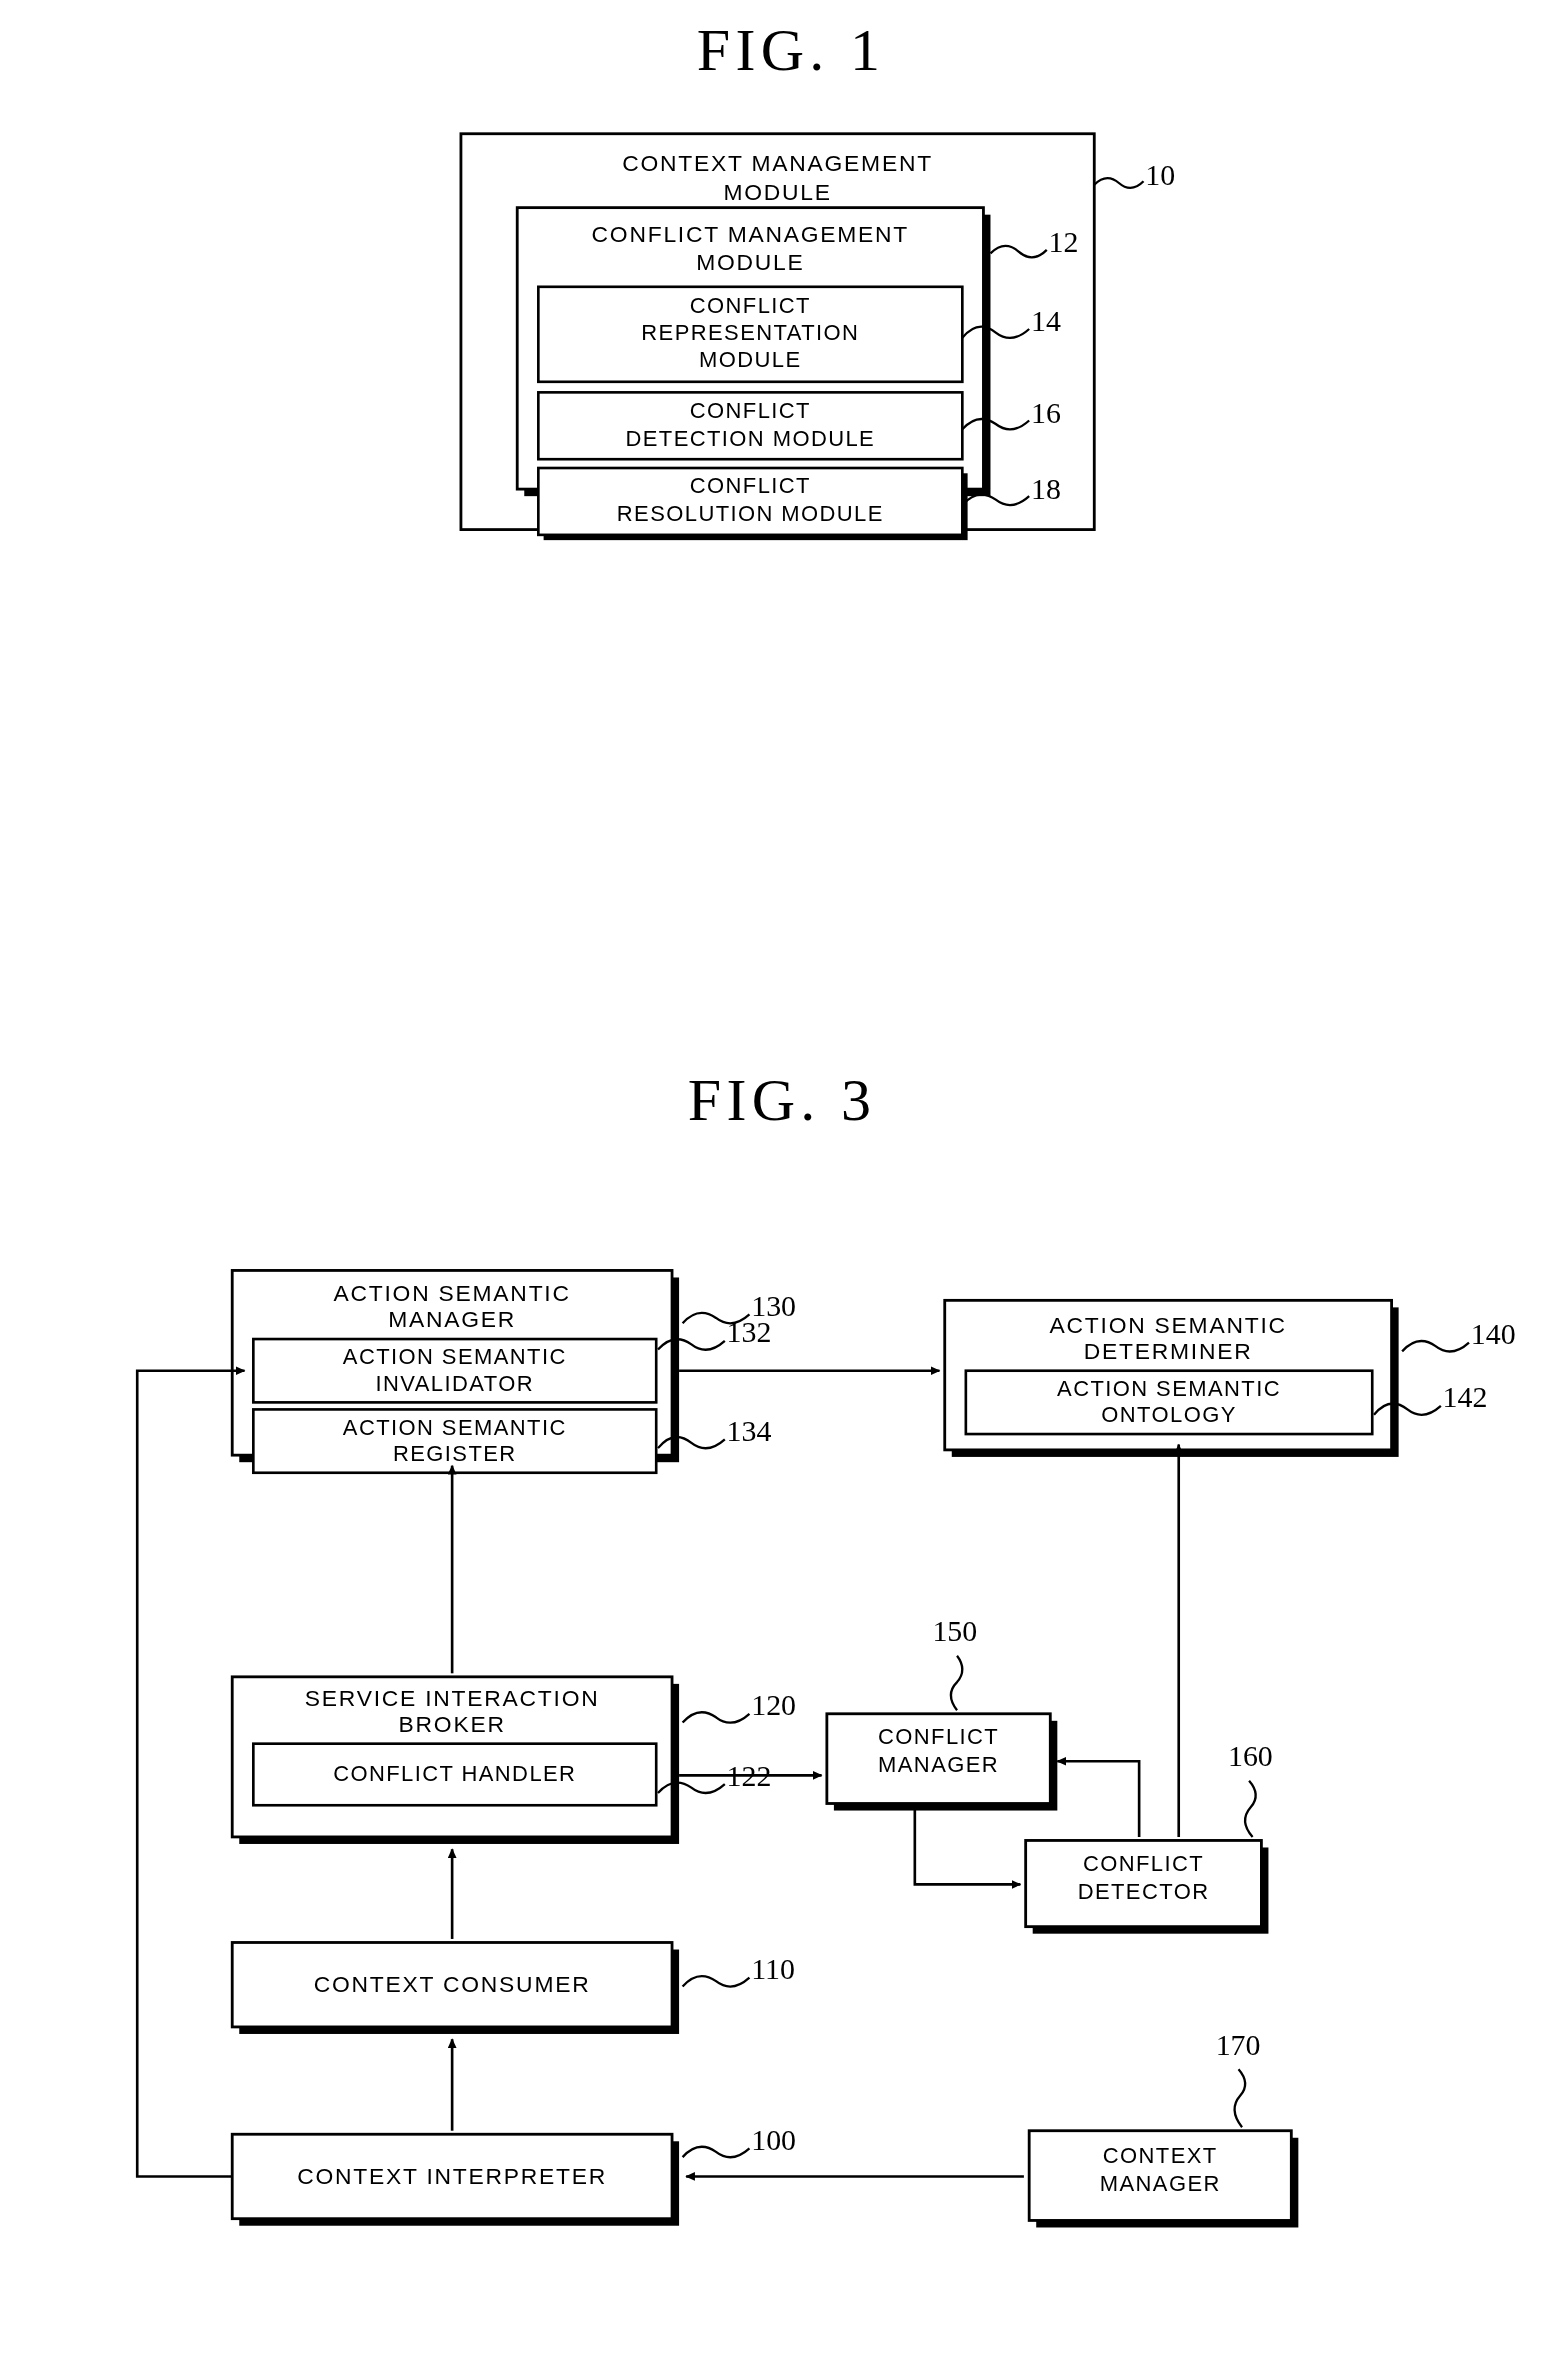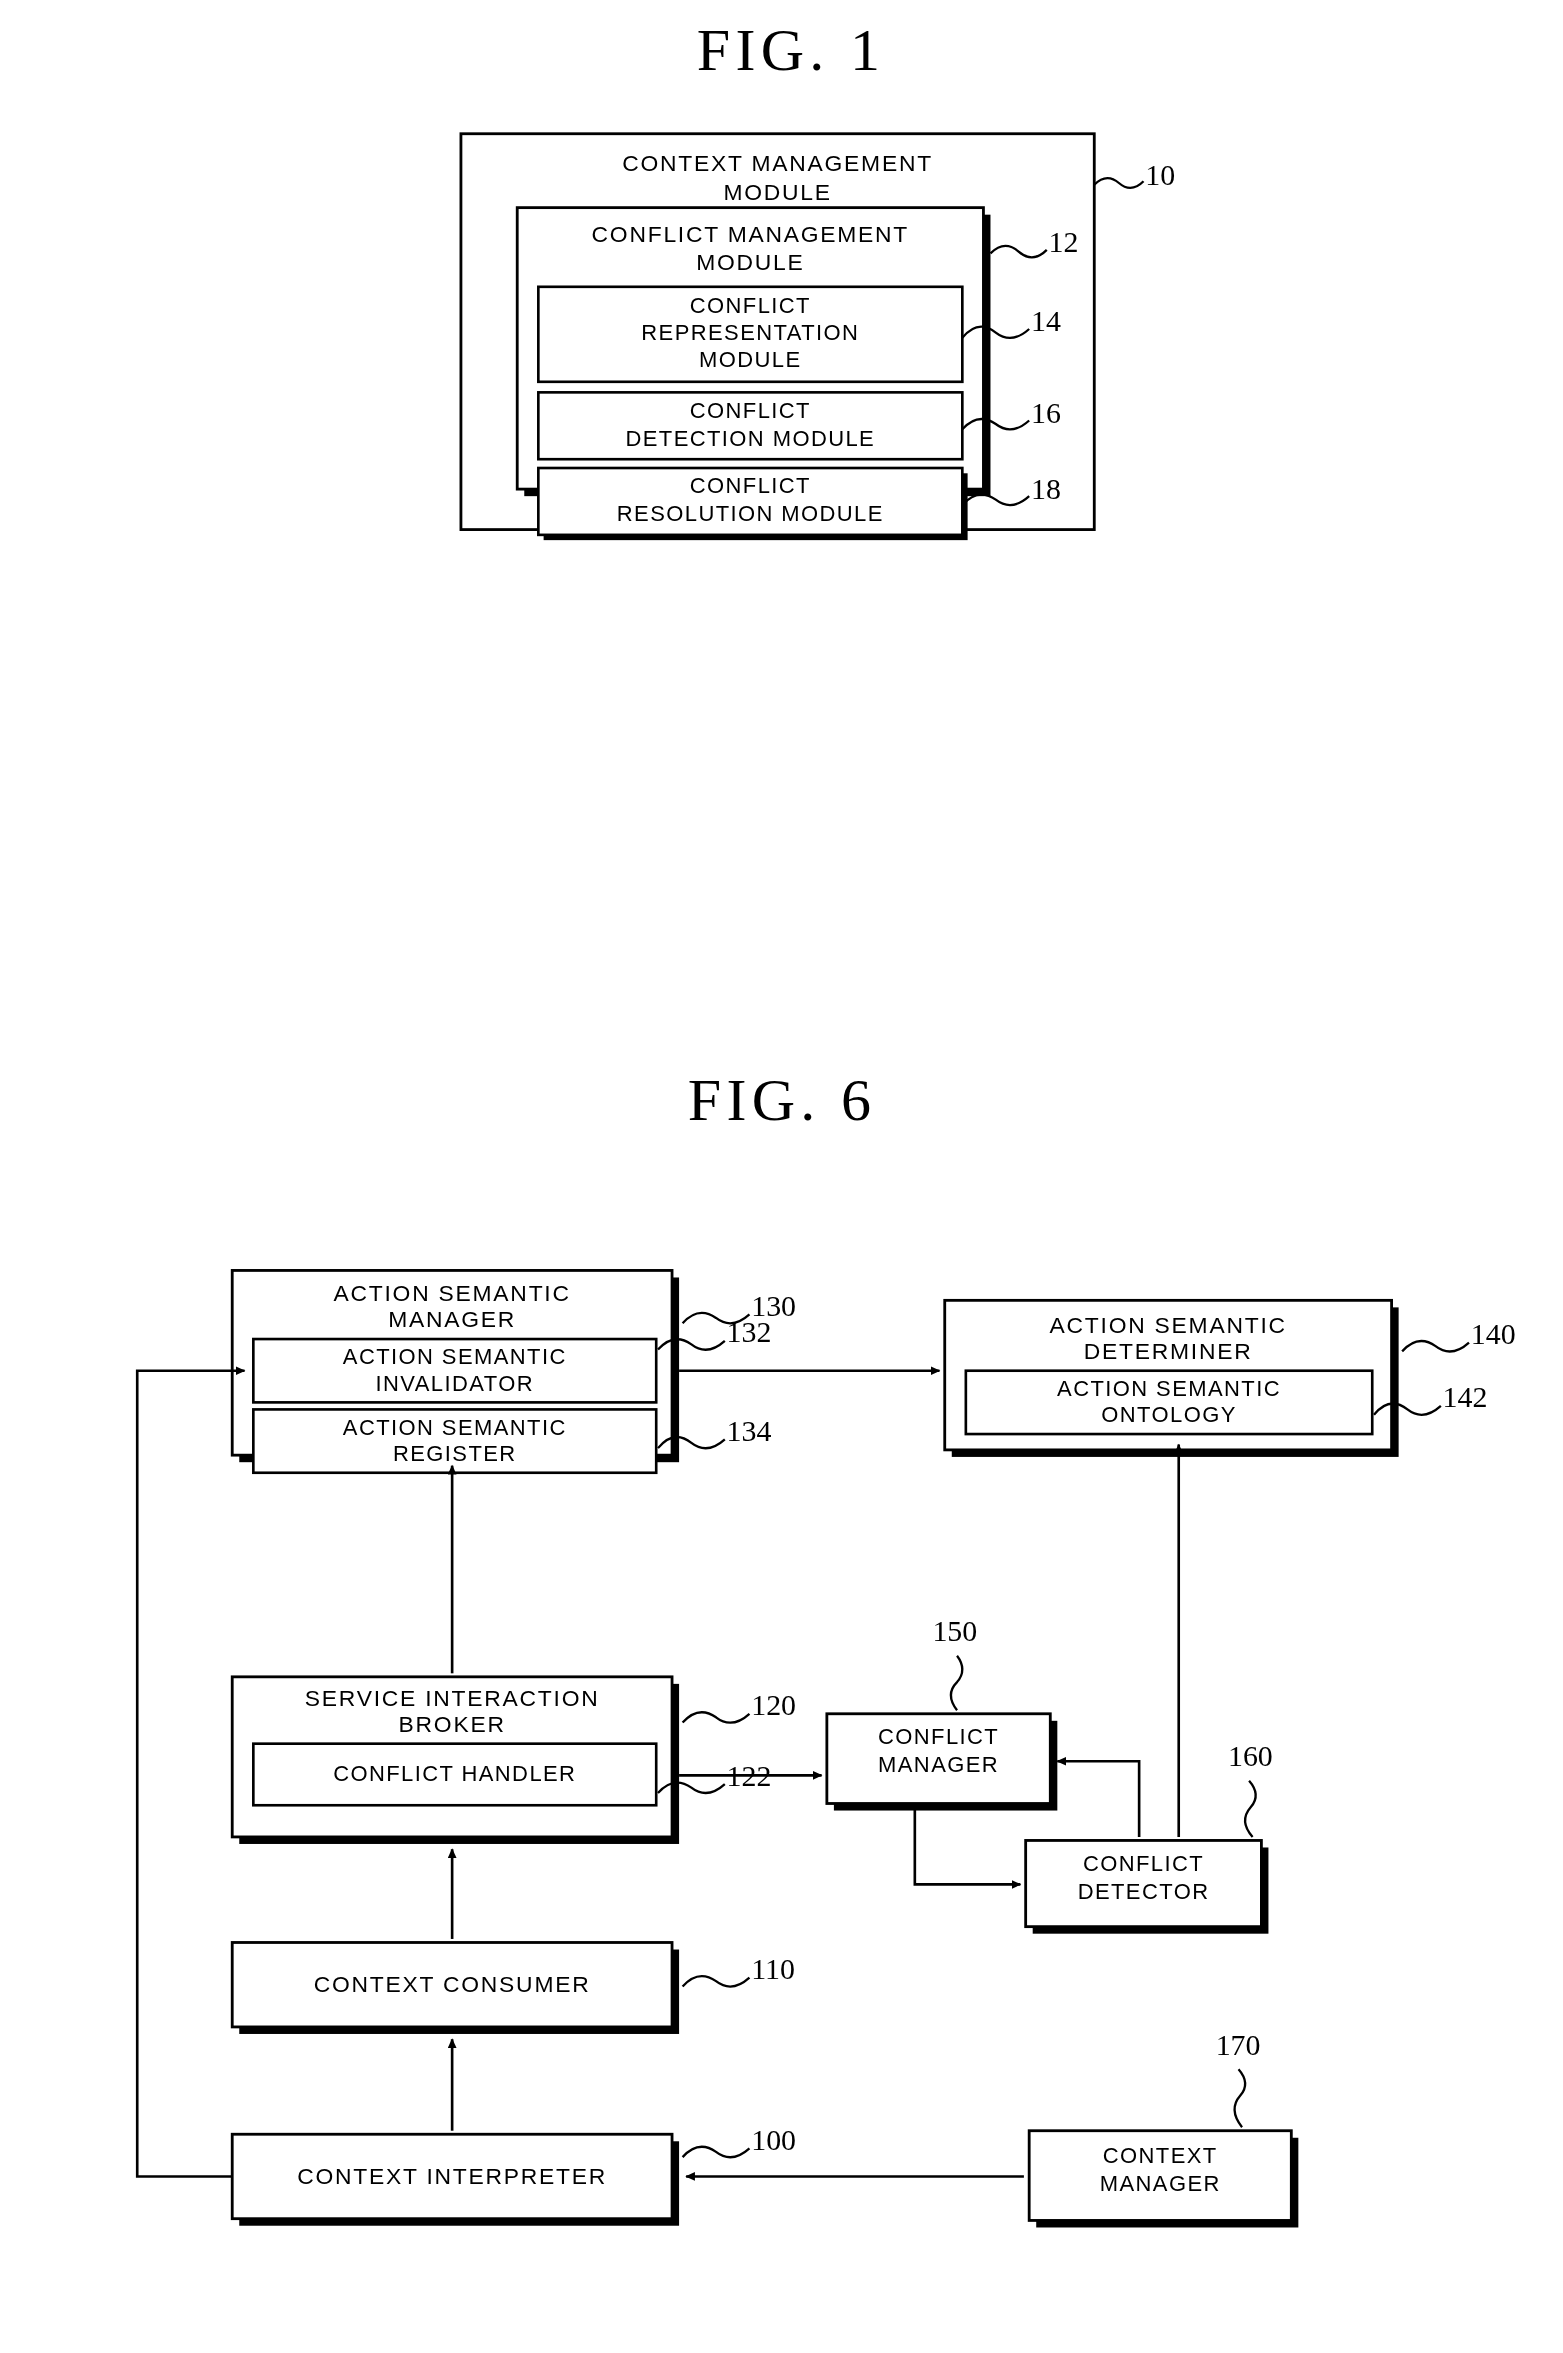--- a/index.html
+++ b/index.html
@@ -155,21 +155,21 @@
     </g>
     <g>
       <path class="leader" d="M1094,434 q18,-20 38,-6 q18,14 38,-4"></path>
       <text class="refnum" x="1172" y="419">18</text>
     </g>
 
     <line class="tick" x1="858" y1="-12" x2="858" y2="-2"></line>
     <line class="tick" x1="1008" y1="-12" x2="1008" y2="-2"></line>
   </svg>
 
-  <div class="fig-title" id="fig2-title">FIG.  6</div>
+  <div class="fig-title" id="fig2-title">FIG.  3</div>
 
   <svg id="fig2-svg" width="1564" height="1091" viewBox="0 0 1778 1240">
 
     <defs>
       <marker id="arr" markerWidth="12" markerHeight="12" refX="10" refY="5" orient="auto" markerUnits="userSpaceOnUse">
         <path d="M0,0 L11,5 L0,10 z" fill="#000000"></path>
       </marker>
     </defs>
 
     <g>

